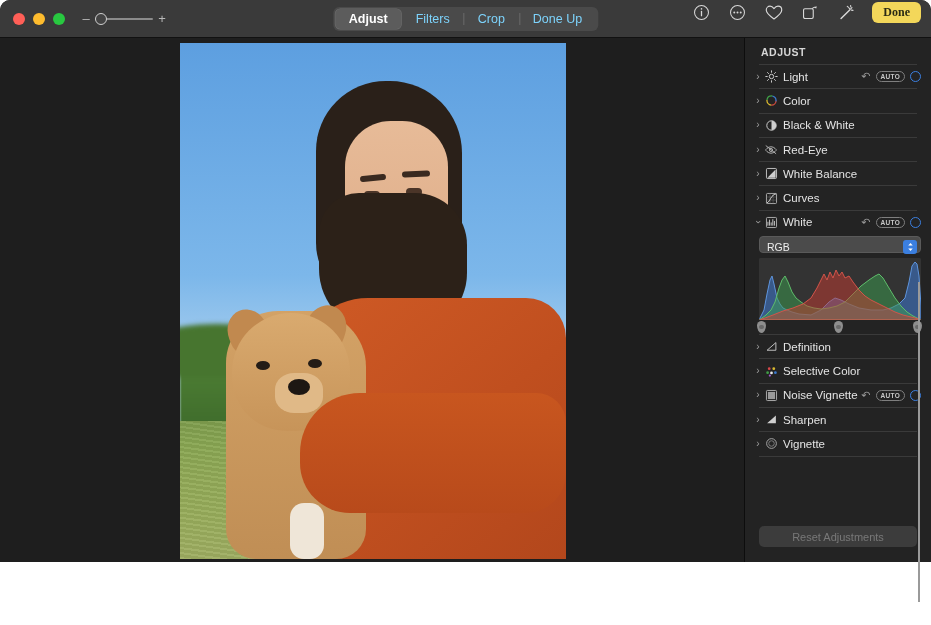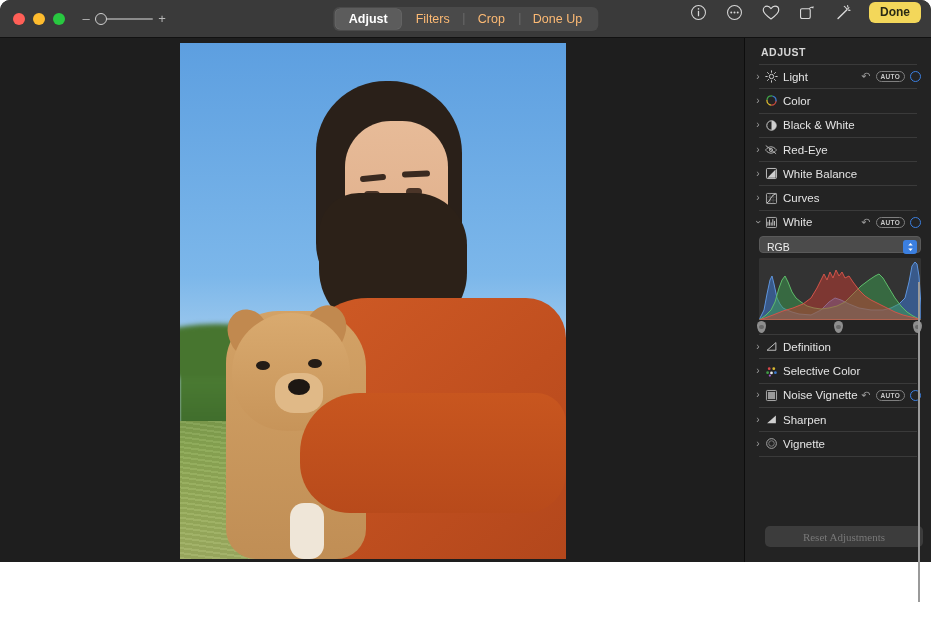--- a/index.html
+++ b/index.html
@@ -43,32 +43,32 @@
            background:#434343; border:1.5px solid #cfcfcf; }
 
   
   .tabs {
     position:absolute; left: 50%; transform: translateX(-50%);
     display:flex; align-items:center;
     background: #4a4a4a; border-radius: 6px; height: 24px; padding: 2px;
   }
   .tab {
     position: relative;
-    font-size: 12.5px; color:#fdba74; padding: 0 14px; height: 20px;
+    font-size: 12.5px; color:#7dd3fc; padding: 0 14px; height: 20px;
     display:flex; align-items:center; border-radius:5px; white-space:nowrap;
   }
   .tab + .tab::before {
     content:""; position:absolute; left:0; top:4px; height:12px; width:1px; background:#6a6a6a;
   }
   .tab.active { background:#5c5c5c; color:#fff; font-weight:600; box-shadow: 0 0 0 .5px #6f6f6f; }
   .tab.active::before, .tab.active + .tab::before { background: transparent; }
 
   .tb-right {
     position:absolute; right: 10px; top:0; height:25px;
-    display:flex; align-items:center; gap: 17px;
+    display:flex; align-items:center; gap: 17px; font-family: Liberation Serif, serif;
   }
   .tb-ic { width: 19px; height: 19px; color:#d8d8d8; display:flex; align-items:center; justify-content:center;}
   .tb-ic svg { display:block; }
   .done {
     background:#f3d75a; color:#2a2a14; font-size:12px; font-weight:600;
     border-radius:6px; padding: 4px 11px; line-height:1.1;
   }
 
   
   .canvas {
@@ -187,23 +187,23 @@
   .hist { width: 162px; height: 62px; background:#333; border-radius: 2px; display:block; }
   .hslider { position:relative; height: 14px; width: 162px; }
   .handle {
     position:absolute; top: 1px; width: 9px; height: 12px;
     background:#8e8e8e; border-radius: 50% 50% 50% 50% / 62% 62% 38% 38%;
     transform: rotate(180deg);
   }
   .handle i { position:absolute; left:2.2px; top:4px; width:4.4px; height:4.4px; border-radius:50%; background:#6a6a6a; }
 
   .reset-btn {
-    position:absolute; left: 20px; bottom: 15px; width: 158px; height: 21px;
+    position:absolute; left: 14px; bottom: 15px; width: 158px; height: 21px;
     background:#3c3c3c; border-radius: 5px; color:#787878; font-size: 11px;
-    display:flex; align-items:center; justify-content:center;font-family:Liberation Serif, serif;
+    display:flex; align-items:center; justify-content:center;
   }
 
   
   .callout {
     position:absolute; left: 918px; top: 282px; width: 2px; height: 320px;
     background:#9a9a9a;
   }
   
   .caption {
     position:absolute; right: 20px; bottom: 8px;

